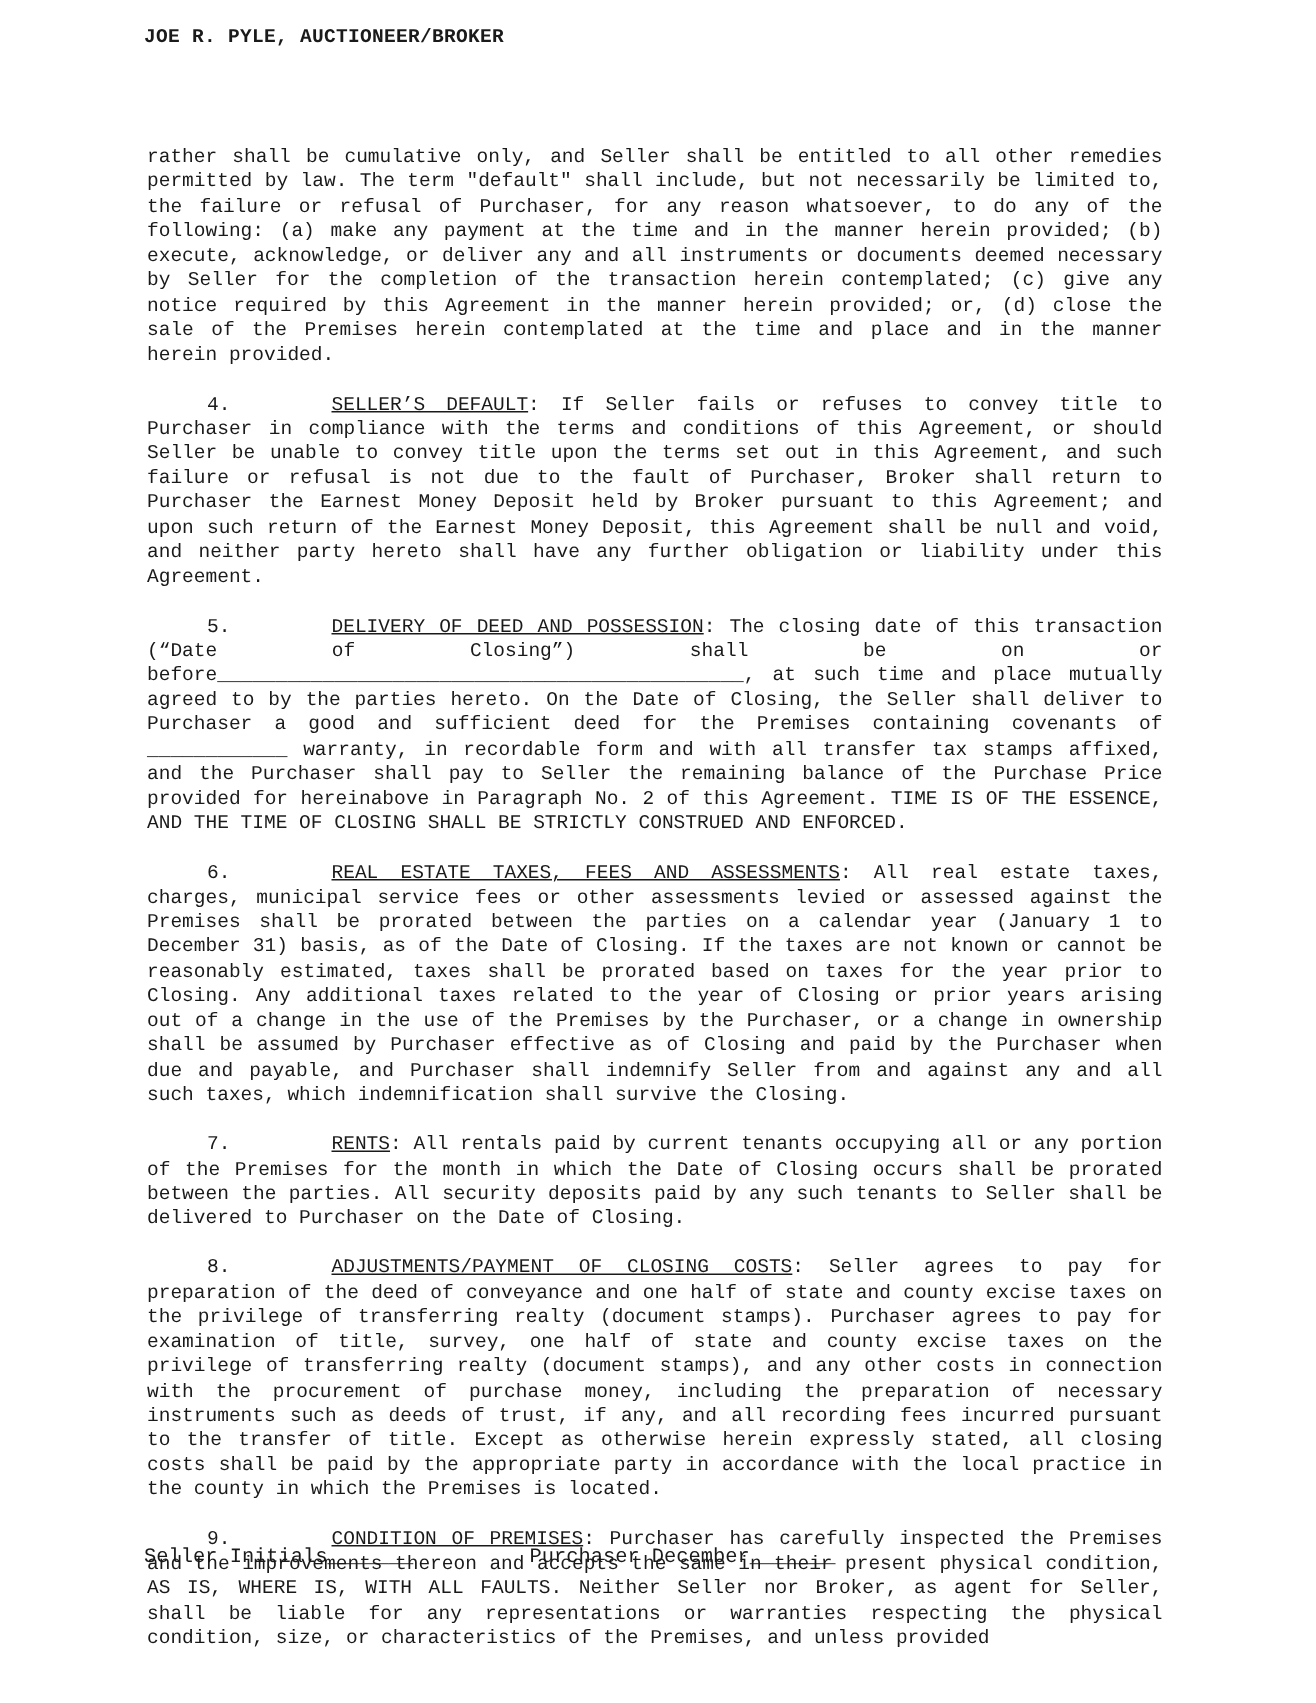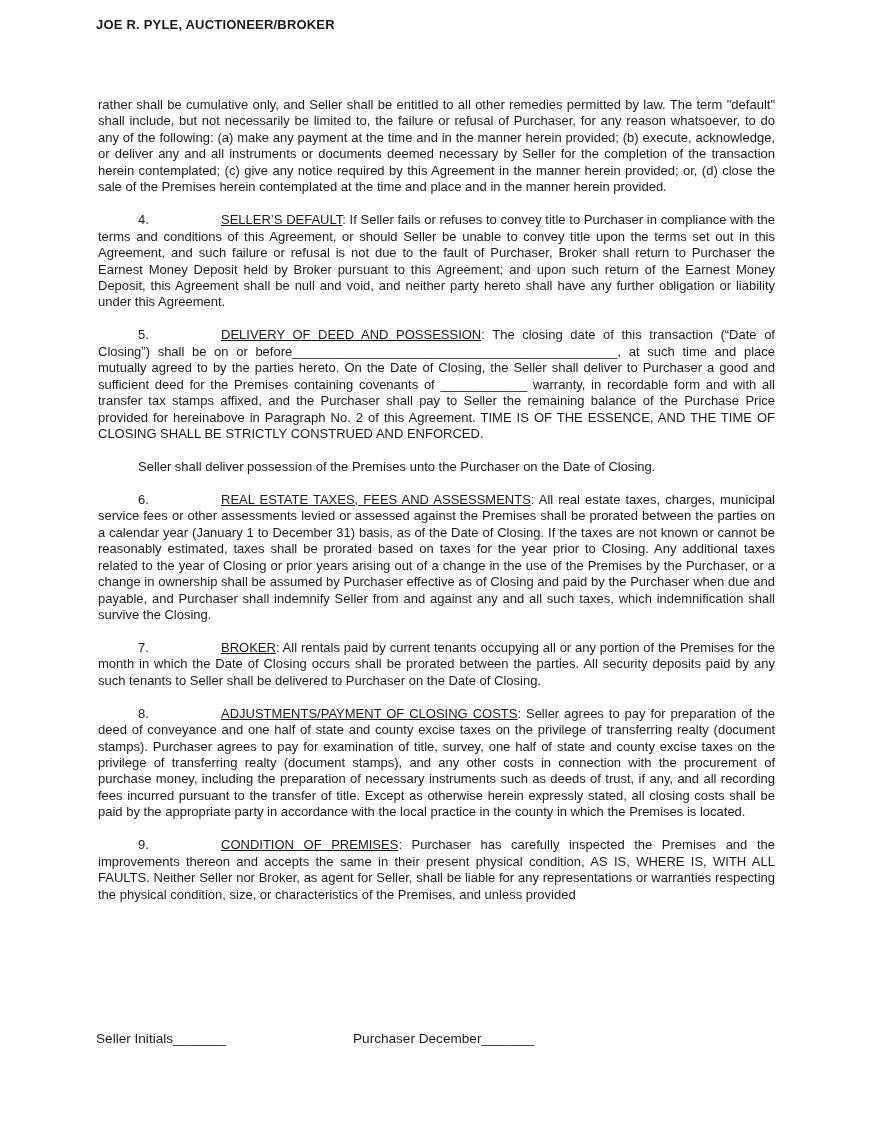--- a/index.html
+++ b/index.html
@@ -5,21 +5,21 @@
   html, body {
     margin: 0;
     padding: 0;
     background: #ffffff;
   }
   .page {
     position: relative;
     width: 877px;
     height: 1135px;
     background: #ffffff;
-    font-family: Liberation Sans, sans-serif;
+    font-family: Liberation Mono, monospace;
     color: #1a1a1a;
     overflow: hidden;
   }
   .doc-header {
     position: absolute;
     top: 17px;
     left: 96px;
     font-size: 13px;
     font-weight: bold;
     letter-spacing: 0.2px;
@@ -72,25 +72,24 @@
   <div class="doc-header">JOE R. PYLE, AUCTIONEER/BROKER</div>
 
   <div class="content">
 
     <p><span>rather shall be cumulative only, and Seller shall be entitled to all other remedies permitted by law. The term "default" shall include, but not necessarily be limited to, the failure or refusal of Purchaser, for any reason whatsoever, to do any of the following: (a) make any payment at the time and in the manner herein provided; (b) execute, acknowledge, or deliver any and all instruments or documents deemed necessary by Seller for the completion of the transaction herein contemplated; (c) give any notice required by this Agreement in the manner herein provided; or, (d) close the sale of the Premises herein contemplated at the time and place and in the manner herein provided.</span></p>
 
     <p><span class="num">4.</span><span class="head">SELLER’S DEFAULT</span><span>:  If Seller fails or refuses to convey title to Purchaser in compliance with the terms and conditions of this Agreement, or should Seller be unable to convey title upon the terms set out in this Agreement, and such failure or refusal is not due to the fault of Purchaser, Broker shall return to Purchaser the Earnest Money Deposit held by Broker pursuant to this Agreement; and upon such return of the Earnest Money Deposit, this Agreement shall be null and void, and neither party hereto shall have any further obligation or liability under this Agreement.</span></p>
 
     <p><span class="num">5.</span><span class="head">DELIVERY OF DEED AND POSSESSION</span><span>: The closing date of this transaction (“Date of Closing”) shall be on or before_____________________________________________, at such time and place mutually agreed to by the parties hereto. On the Date of Closing, the Seller shall deliver to Purchaser a good and sufficient deed for the Premises containing covenants of ____________ warranty, in recordable form and with all transfer tax stamps affixed, and the Purchaser shall pay to Seller the remaining balance of the Purchase Price provided for hereinabove in Paragraph No. 2 of this Agreement. TIME IS OF THE ESSENCE, AND THE TIME OF CLOSING SHALL BE STRICTLY CONSTRUED AND ENFORCED.</span></p>
 
-    <p class="indent"><span>Seller shall deliver possession of the Premises unto the Purchaser on the Date of Closing.</span></p>
 
     <p><span class="num">6.</span><span class="head">REAL ESTATE TAXES, FEES AND ASSESSMENTS</span><span>: All real estate taxes, charges, municipal service fees or other assessments levied or assessed against the Premises shall be prorated between the parties on a calendar year (January 1 to December 31) basis, as of the Date of Closing. If the taxes are not known or cannot be reasonably estimated, taxes shall be prorated based on taxes for the year prior to Closing. Any additional taxes related to the year of Closing or prior years arising out of a change in the use of the Premises by the Purchaser, or a change in ownership shall be assumed by Purchaser effective as of Closing and paid by the Purchaser when due and payable, and Purchaser shall indemnify Seller from and against any and all such taxes, which indemnification shall survive the Closing.</span></p>
 
-    <p><span class="num">7.</span><span class="head">BROKER</span><span>: All rentals paid by current tenants occupying all or any portion of the Premises for the month in which the Date of Closing occurs shall be prorated between the parties. All security deposits paid by any such tenants to Seller shall be delivered to Purchaser on the Date of Closing.</span></p>
+    <p><span class="num">7.</span><span class="head">RENTS</span><span>: All rentals paid by current tenants occupying all or any portion of the Premises for the month in which the Date of Closing occurs shall be prorated between the parties. All security deposits paid by any such tenants to Seller shall be delivered to Purchaser on the Date of Closing.</span></p>
 
     <p><span class="num">8.</span><span class="head">ADJUSTMENTS/PAYMENT OF CLOSING COSTS</span><span>:  Seller agrees to pay for preparation of the deed of conveyance and one half of state and county excise taxes on the privilege of transferring realty (document stamps). Purchaser agrees to pay for examination of title, survey, one half of state and county excise taxes on the privilege of transferring realty (document stamps), and any other costs in connection with the procurement of purchase money, including the preparation of necessary instruments such as deeds of trust, if any, and all recording fees incurred pursuant to the transfer of title. Except as otherwise herein expressly stated, all closing costs shall be paid by the appropriate party in accordance with the local practice in the county in which the Premises is located.</span></p>
 
     <p><span class="num">9.</span><span class="head">CONDITION OF PREMISES</span><span>: Purchaser has carefully inspected the Premises and the improvements thereon and accepts the same in their present physical condition, AS IS, WHERE IS, WITH ALL FAULTS. Neither Seller nor Broker, as agent for Seller, shall be liable for any representations or warranties respecting the physical condition, size, or characteristics of the Premises, and unless provided</span></p>
 
   </div>
 
   <div class="doc-footer">
     <span class="footer-item seller"><span>Seller Initials</span><span>_______</span></span>
     <span class="footer-item purchaser"><span>Purchaser December</span><span>_______</span></span>

